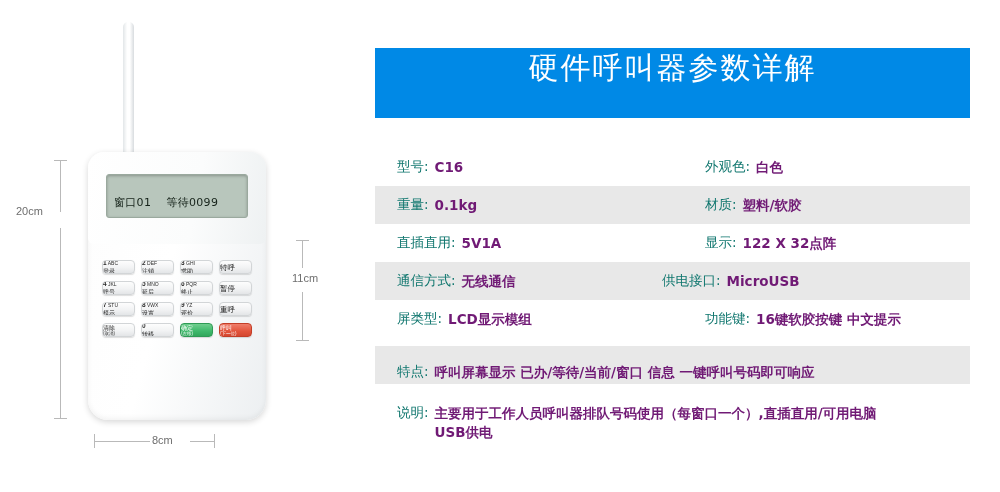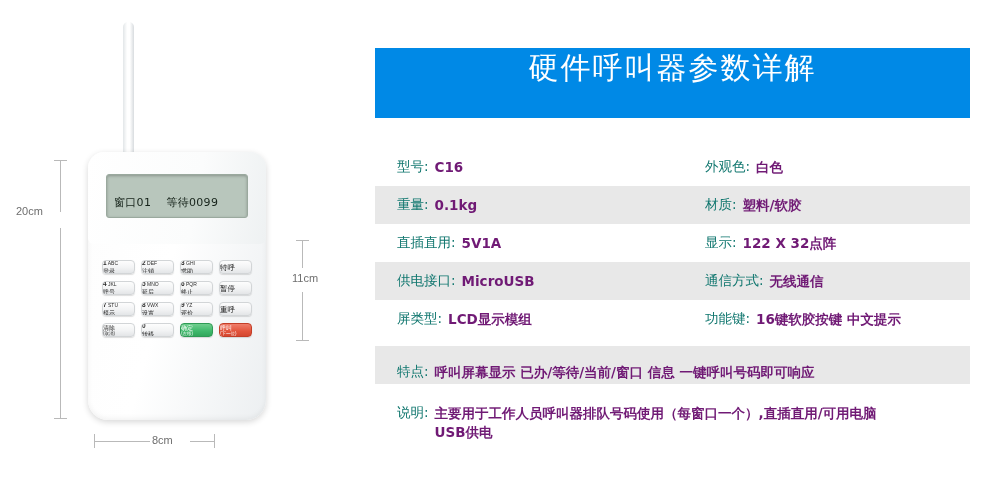--- a/index.html
+++ b/index.html
@@ -338,27 +338,27 @@
         <span class="spec-label">直插直用:</span>
         <span class="spec-value">5V1A</span>
       </div>
       <div class="spec-cell right">
         <span class="spec-label">显示:</span>
         <span class="spec-value">122 X 32点阵</span>
       </div>
     </div>
 
     <div class="spec-row shaded">
+      <div class="spec-cell right">
+        <span class="spec-label">通信方式:</span>
+        <span class="spec-value">无线通信</span>
+      </div>
       <div class="spec-cell left">
         <span class="spec-label">供电接口:</span>
         <span class="spec-value">MicroUSB</span>
-      </div>
-      <div class="spec-cell right">
-        <span class="spec-label">通信方式:</span>
-        <span class="spec-value">无线通信</span>
       </div>
     </div>
 
     <div class="spec-row">
       <div class="spec-cell left">
         <span class="spec-label">屏类型:</span>
         <span class="spec-value">LCD显示模组</span>
       </div>
       <div class="spec-cell right">
         <span class="spec-label">功能键:</span>

